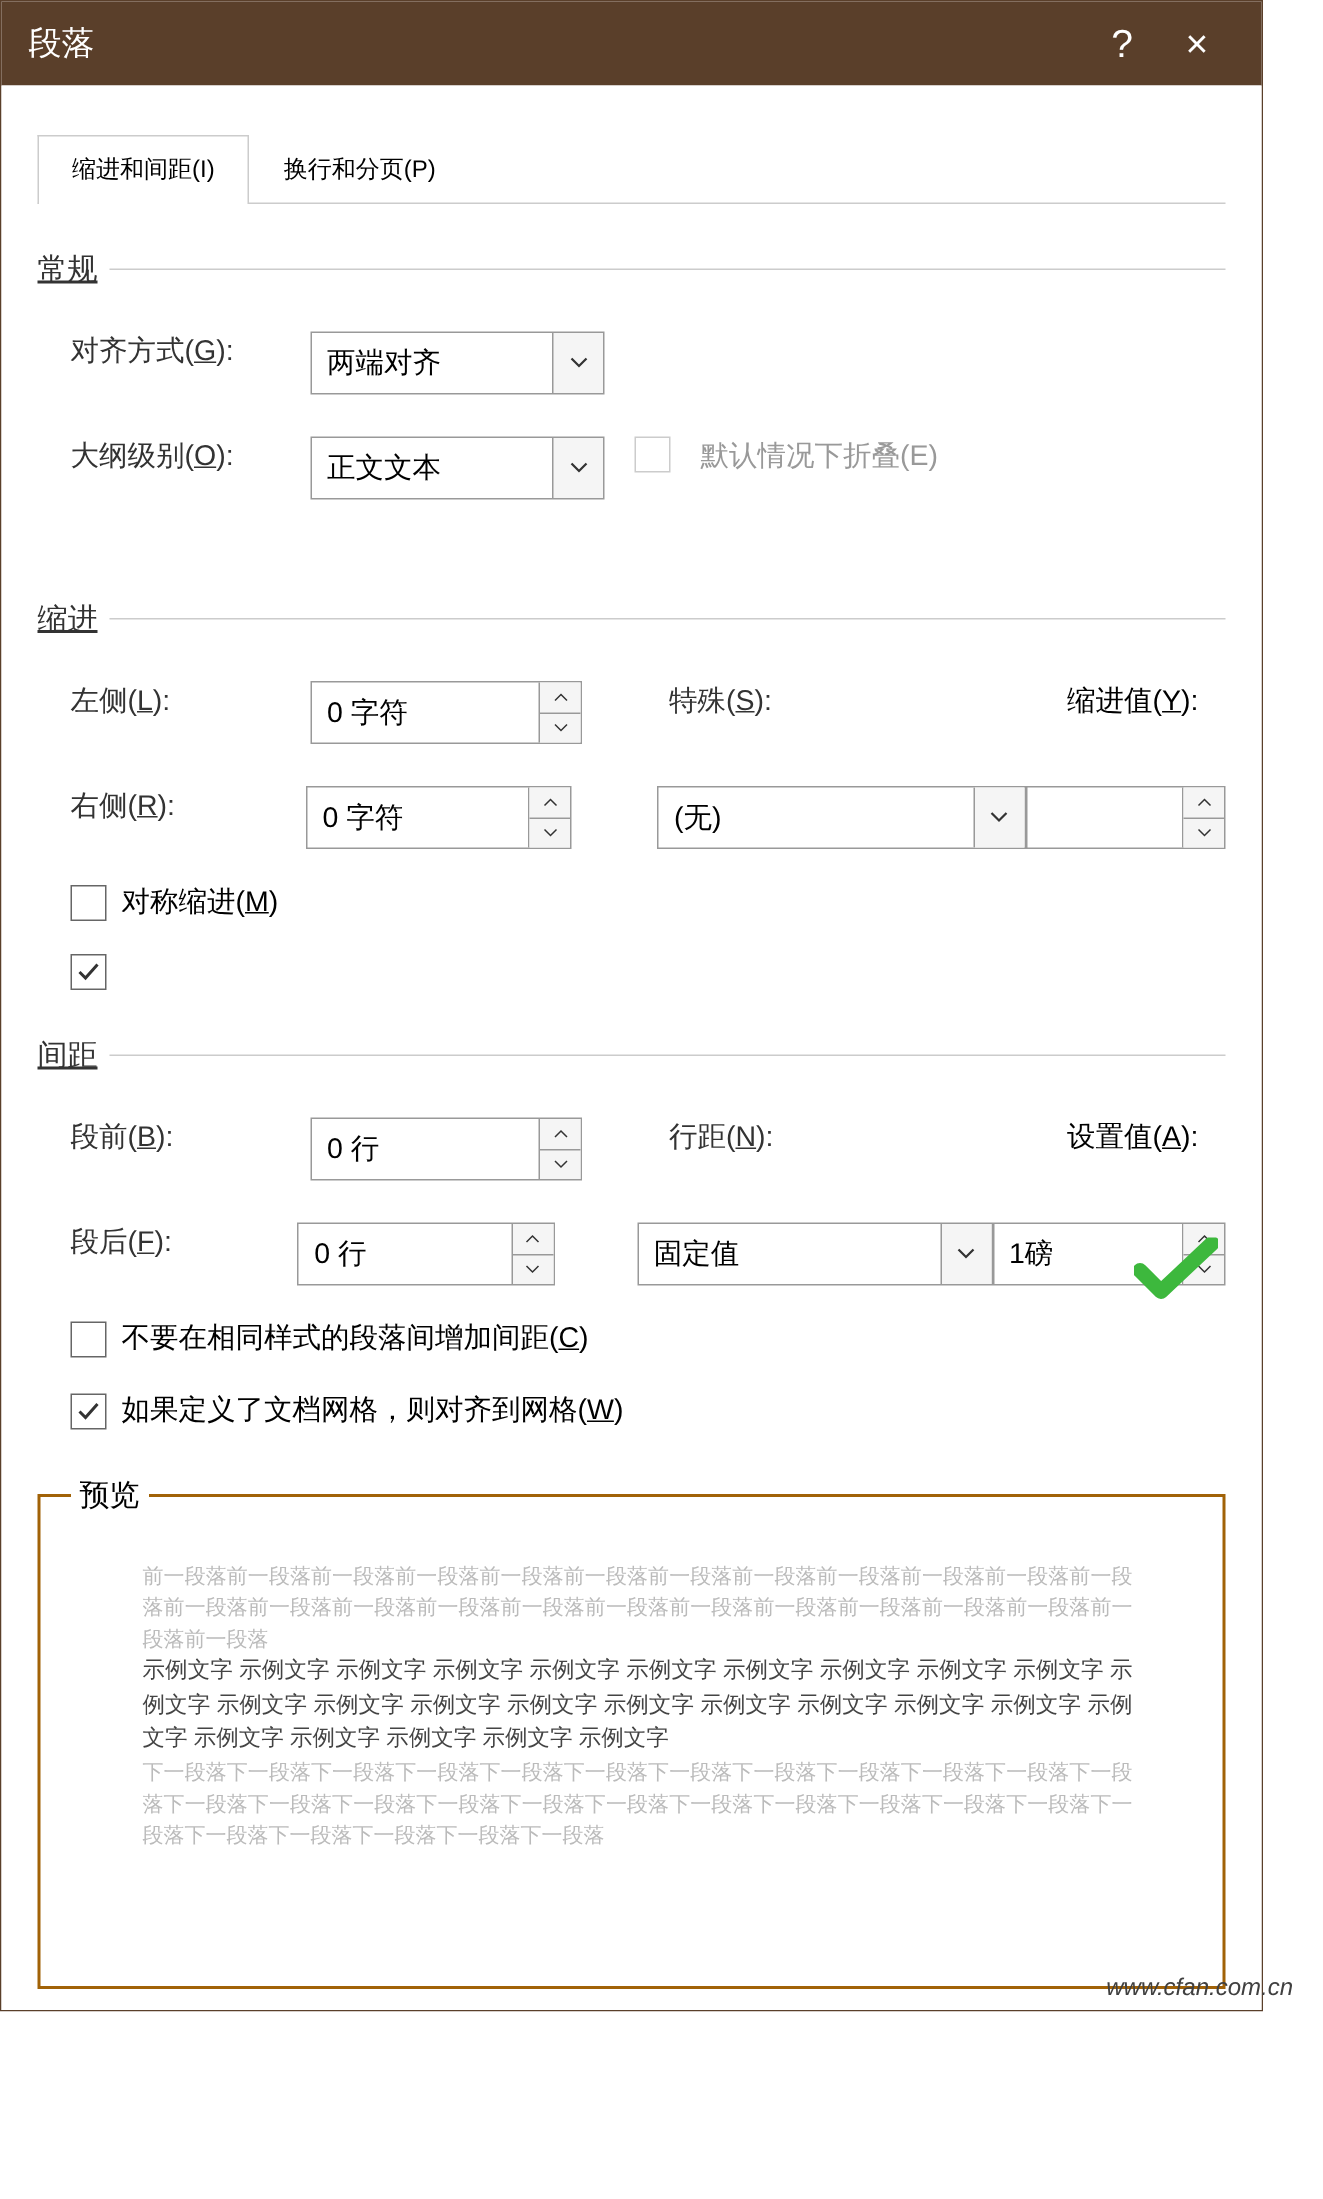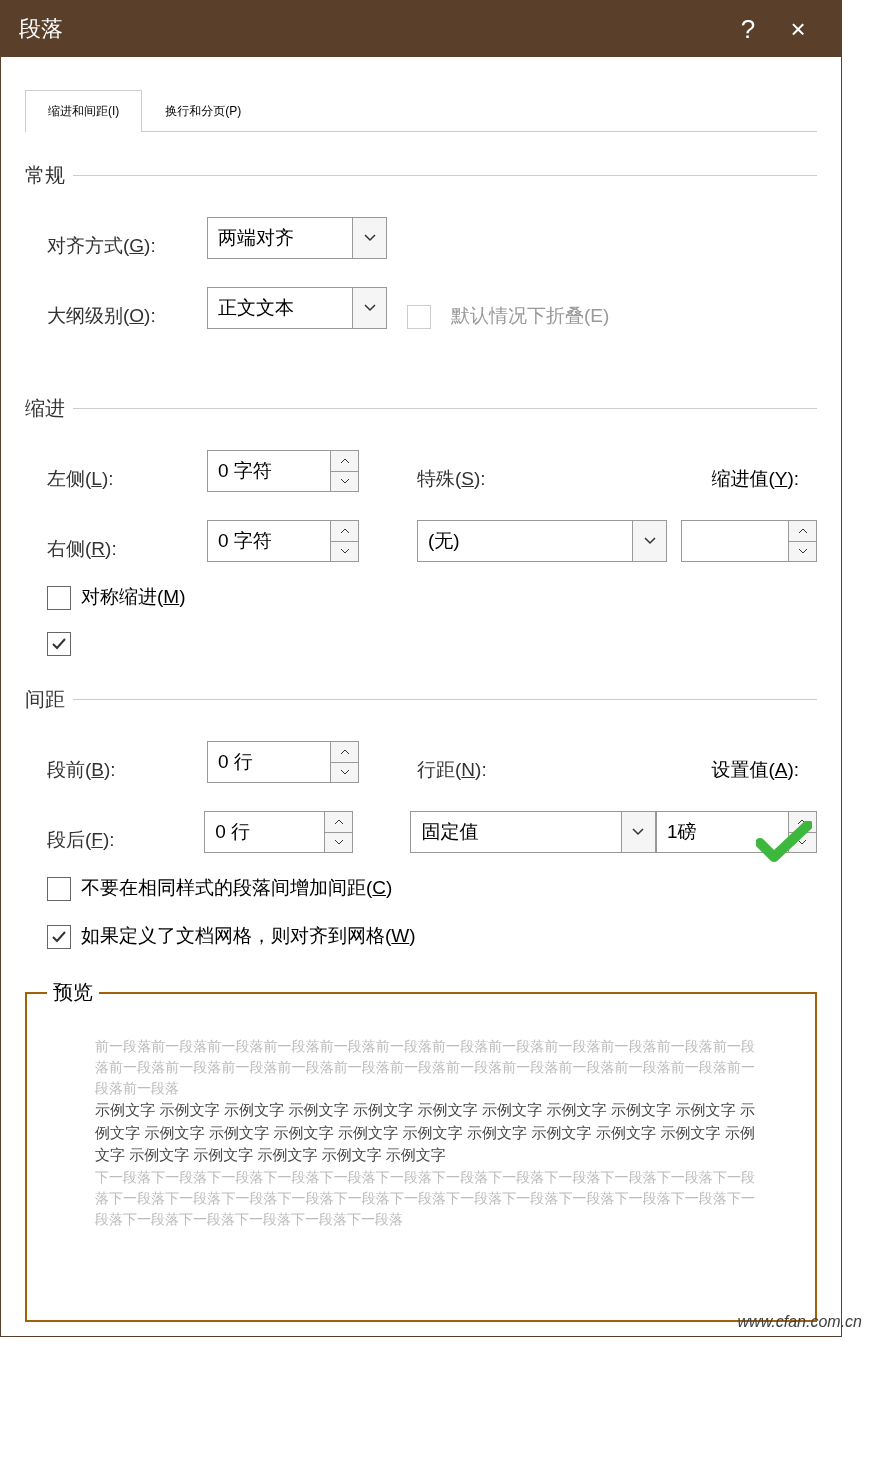--- a/index.html
+++ b/index.html
@@ -3,35 +3,35 @@
 <meta charset="utf-8">
 <style>
 * { box-sizing: border-box; margin: 0; padding: 0; }
 body { font-family: "Microsoft YaHei", SimSun, sans-serif; font-size: 19px; background: #fff; width: 882px; }
 .window { width: 842px; margin: 0; border: 1px solid #5a3f2a; }
 .titlebar { background: #5a3f2a; color: #fff; height: 56px; display: flex; align-items: center; padding: 0 18px; }
 .titlebar .title { flex: 1; font-size: 22px; }
 .titlebar .help, .titlebar .close { width: 50px; text-align: center; font-size: 26px; cursor: pointer; font-weight: 300; }
 .content { background: #fff; padding: 14px 24px 14px 24px; }
 .tabs { display: flex; border-bottom: 1px solid #ccc; margin-top: 18px; }
-.tab { padding: 12px 22px; border: 1px solid transparent; border-bottom: none; cursor: pointer; font-size: 12px; position: relative; top: 1px; }
+.tab { padding: 12px 22px; border: 1px solid transparent; border-bottom: none; cursor: pointer; font-size: 16px; position: relative; top: 1px; }
 .tab.active { background: #fff; border-color: #ccc #ccc #fff #ccc; }
 .section { margin-top: 30px; }
-.section-label { font-size: 20px; color: #333; display: flex; align-items: center; }
+.section-label { font-size: 20px; color: #333; display: flex; align-items: center; text-decoration: underline; }
 .section-label::after { content: ""; flex: 1; height: 1px; background: #ccc; margin-left: 8px; }
-.row { display: flex; align-items: flex-end; margin-top: 28px; }
+.row { display: flex; align-items: flex-start; margin-top: 28px; }
 .lbl { width: 160px; color: #333; margin-left: 22px; }
 .lbl2 { width: 192px; color: #333; }
 .u { text-decoration: underline; }
-.combo { display: flex; align-items: center; border: 1px solid #999; height: 42px; width: 180px; background: #fff; }
+.combo { display: flex; align-items: center; border: 1px solid #999; height: 42px; width: 196px; background: #fff; }
 .combo .val { flex: 1; padding: 0 10px; }
 .combo .btn { width: 34px; height: 100%; border-left: 1px solid #999; display: flex; align-items: center; justify-content: center; cursor: pointer; background: #f5f5f5; }
 .combo .btn svg { width: 12px; height: 8px; }
 .combo.wide { width: 250px; }
-.spinner { display: flex; align-items: center; border: 1px solid #999; height: 42px; width: 152px; background: #fff; }
+.spinner { display: flex; align-items: center; border: 1px solid #999; height: 42px; width: 181px; background: #fff; }
 .spinner .val { flex: 1; padding: 0 10px; }
 .spinner .btns { width: 28px; height: 100%; border-left: 1px solid #999; display: flex; flex-direction: column; }
 .spinner .up, .spinner .down { flex: 1; display: flex; align-items: center; justify-content: center; cursor: pointer; background: #f5f5f5; }
 .spinner .down { border-top: 1px solid #999; }
 .spinner .up svg, .spinner .down svg { width: 10px; height: 6px; }
 .chk { display: flex; align-items: flex-end; margin-left: 22px; margin-top: 22px; }
 .chk-box { width: 24px; height: 24px; border: 1px solid #666; margin-right: 10px; display: flex; align-items: center; justify-content: center; cursor: pointer; }
 .chk-box.inline { margin-left: 20px; }
 .chk-box svg { width: 16px; height: 14px; }
 fieldset.preview { border: 2px solid #a16207; margin-top: 30px; padding: 20px; }

